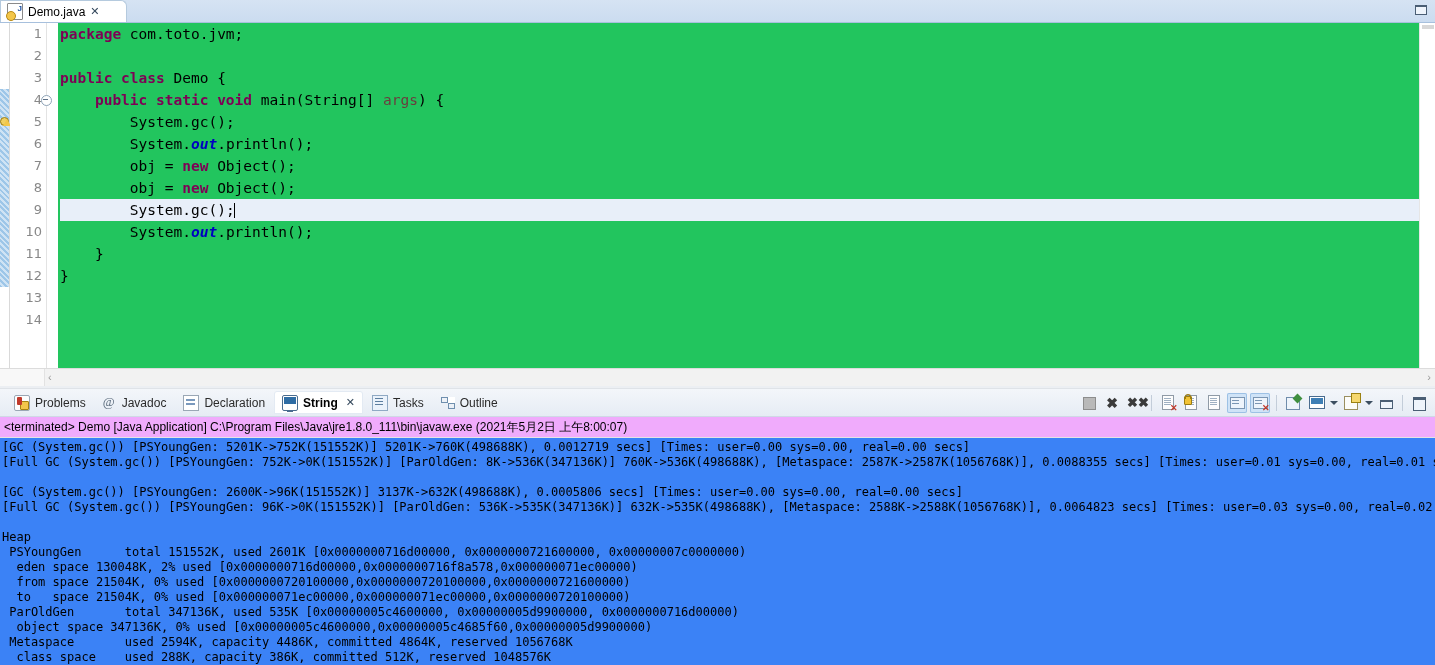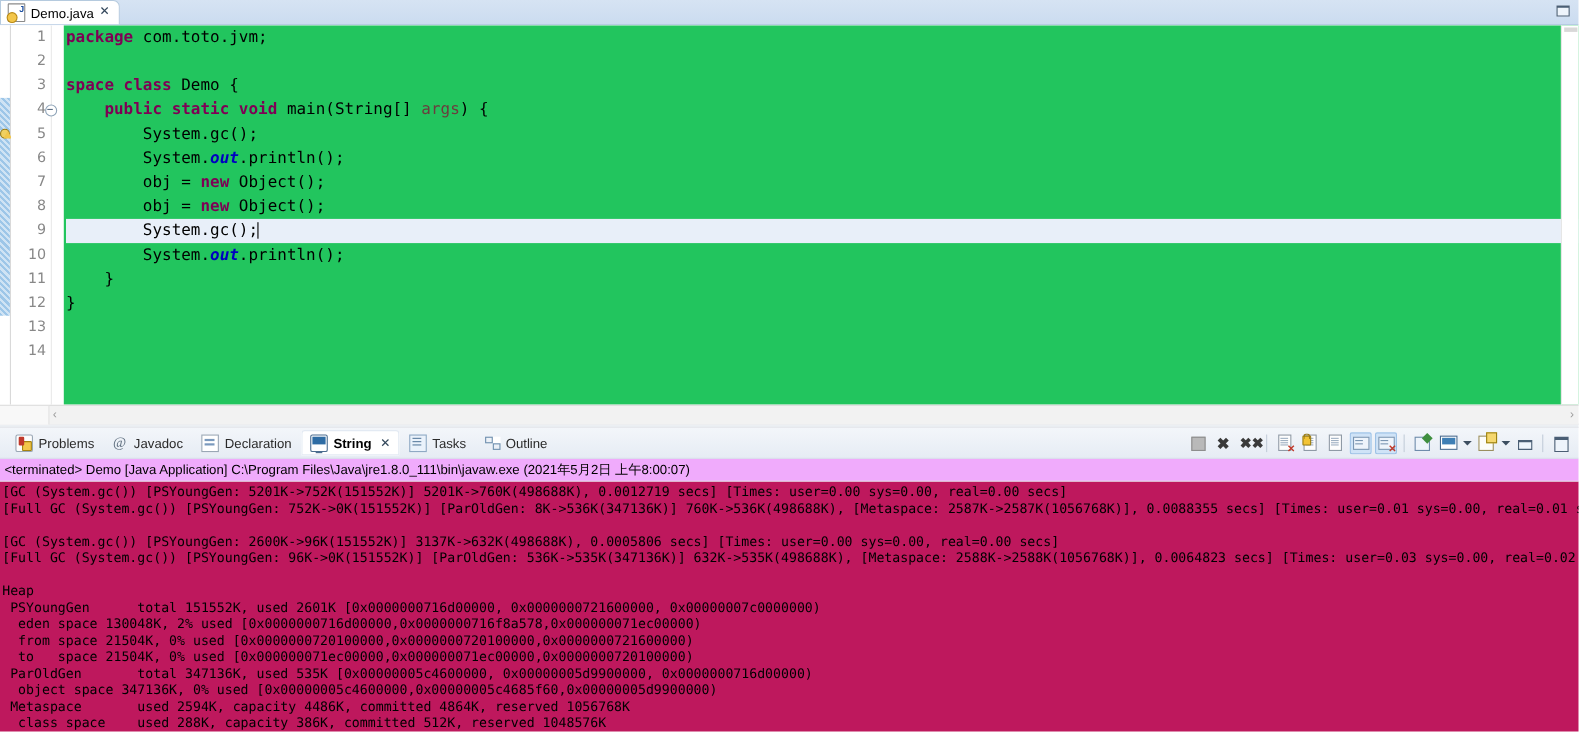--- a/index.html
+++ b/index.html
@@ -15,21 +15,21 @@
   
   .editor-part{position:relative;height:385px;background:#ffffff;}
   .tabbar{
     position:relative;height:22px;
     background:linear-gradient(to bottom,#d6e3f3,#cbdcf0);
     border-bottom:1px solid #a7c0dd;
   }
   .tab{
     position:absolute;left:0;top:0;height:22px;
     display:flex;align-items:center;gap:5px;
-    padding:0 8px 0 6px;
+    padding:0 26px 0 6px;
     background:#ffffff;
     border:1px solid #b5cade;border-bottom:none;
     border-radius:0 6px 0 0;
     box-sizing:border-box;
   }
   .tab-label{font-size:12px;color:#000;white-space:nowrap;}
   .tab-close{font-size:11px;color:#33475b;line-height:1;cursor:pointer;}
   .java-icon{
     position:relative;width:14px;height:15px;flex:none;
     background:#ffffff;border:1px solid #8a8a8a;
@@ -219,21 +219,21 @@
   .console-header{
     height:19px;line-height:19px;
     padding:1px 0 0 4px;
     font-family:"Liberation Sans", sans-serif;
     font-size:12px;color:#000;
     background:#f0abfc;
     white-space:nowrap;overflow:hidden;
     border-bottom:1px solid #e4e4e4;
   }
   .console-out{
-    flex:1;position:relative;background:#be185d;overflow:hidden;
+    flex:1;position:relative;background:#3b82f6;overflow:hidden;
     font-family:"DejaVu Sans Mono","Liberation Mono",monospace;
     font-size:12px;line-height:15px;
     color:#000;
     padding:2px 0 0 2px;
     white-space:pre;
   }
   .console-out .cl{height:15px;white-space:pre;}
   .console-out .blank{height:15px;}
 </style>
 </head>
@@ -275,21 +275,21 @@
           <div class="ln">11</div>
           <div class="ln">12</div>
           <div class="ln">13</div>
           <div class="ln">14</div>
         </div>
       <div class="gutter-sep"></div>
 
       <div class="code" id="code-area">
           <div class="line"><span class="kw">package </span><span class="plain">com.toto.jvm;</span></div>
           <div class="line">&nbsp;</div>
-          <div class="line"><span class="kw">space class </span><span class="plain">Demo {</span></div>
+          <div class="line"><span class="kw">public class </span><span class="plain">Demo {</span></div>
           <div class="line"><span class="plain">    </span><span class="kw">public static void </span><span class="plain">main(String[] </span><span class="param">args</span><span class="plain">) {</span></div>
           <div class="line"><span class="plain">        System.</span><span class="stat">gc</span><span class="plain">();</span></div>
           <div class="line"><span class="plain">        System.</span><span class="field">out</span><span class="plain">.println();</span></div>
           <div class="line"><span class="plain">        obj = </span><span class="kw">new </span><span class="plain">Object();</span></div>
           <div class="line"><span class="plain">        obj = </span><span class="kw">new </span><span class="plain">Object();</span></div>
           <div class="line current"><span class="plain">        System.</span><span class="stat">gc</span><span class="plain">();</span><span class="caret"></span></div>
           <div class="line"><span class="plain">        System.</span><span class="field">out</span><span class="plain">.println();</span></div>
           <div class="line"><span class="plain">    }</span></div>
           <div class="line"><span class="plain">}</span></div>
           <div class="line">&nbsp;</div>

